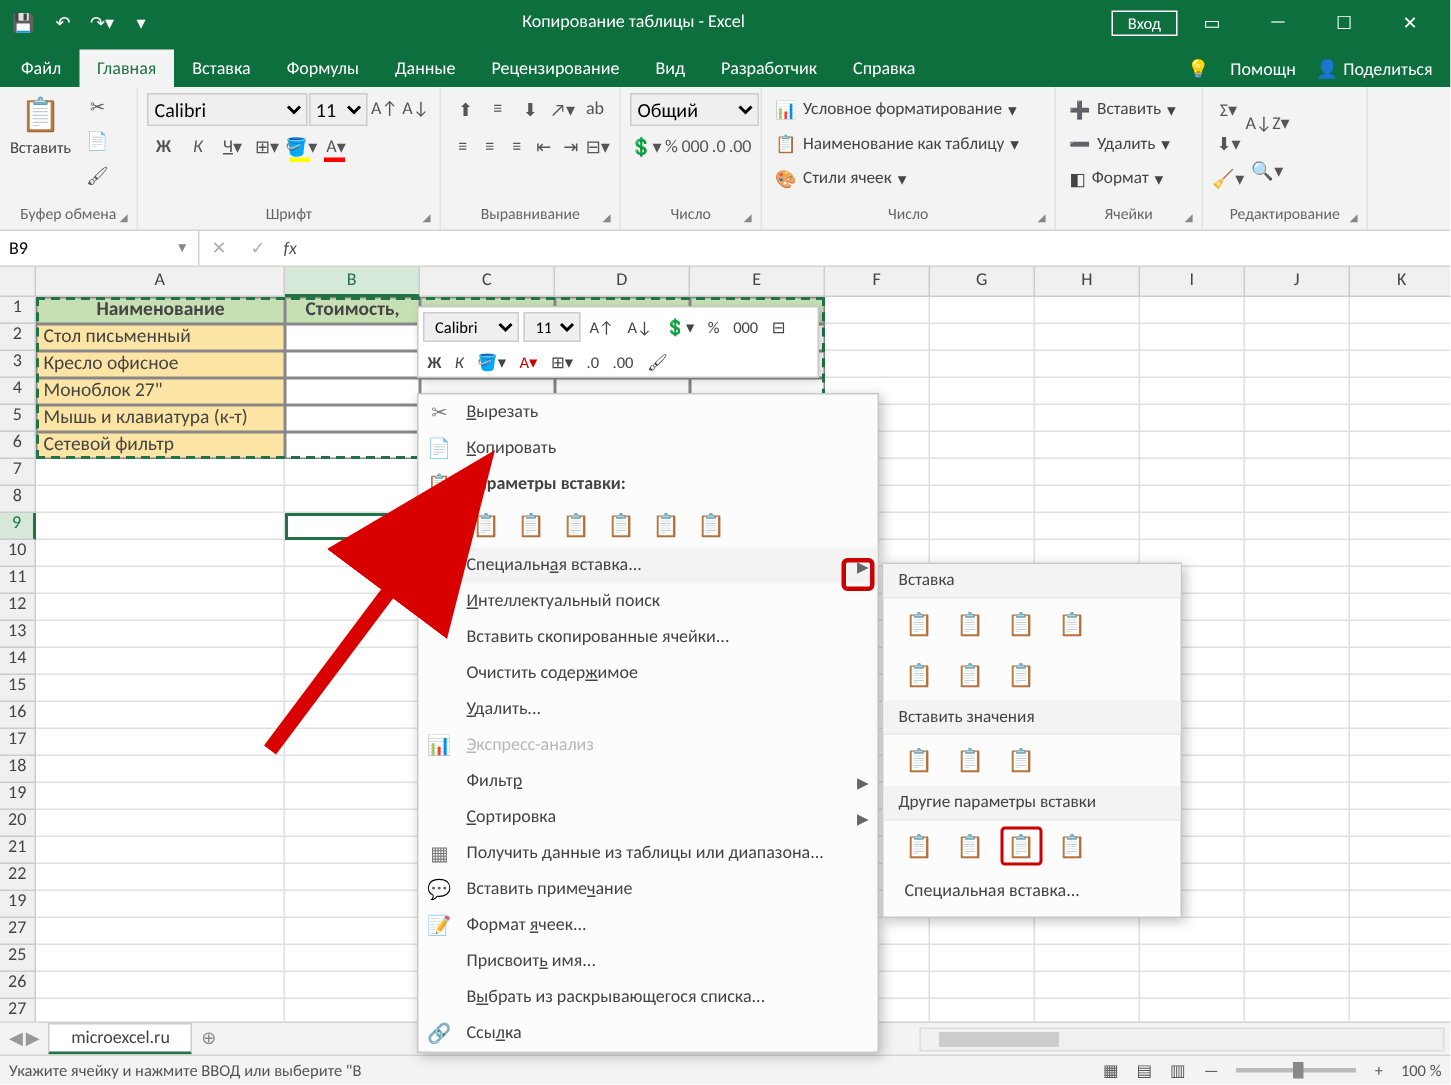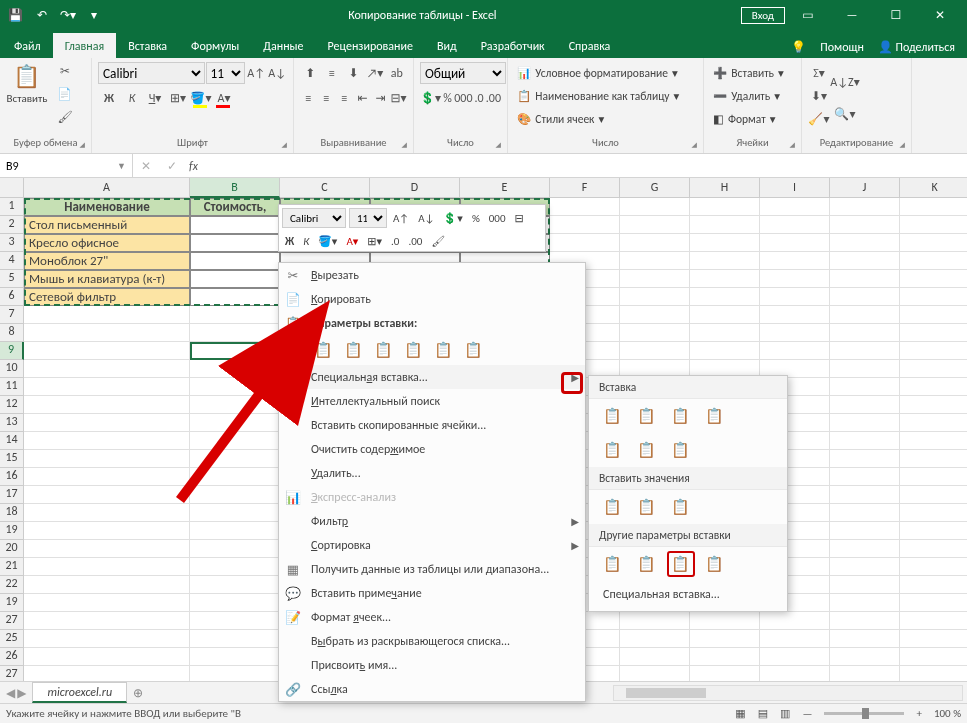--- a/index.html
+++ b/index.html
@@ -38,21 +38,21 @@
 .row { display: flex; height: 18px; }
 .rh { width: 24px; background: #f0f0f0; border-right: 1px solid #ccc; border-bottom: 1px solid #ccc; font-size: 12px; color: #444; text-align: center; }
 .rh.sel { background: #d6e9d8; color: #217346; border-right: 2px solid #217346; }
 .cell { border-right: 1px solid #e0e0e0; border-bottom: 1px solid #e0e0e0; font-size: 13px; padding: 0 4px; overflow: hidden; white-space: nowrap; }
 .data-header { background: #c6e0b4; font-weight: bold; text-align: center; border: 1px solid #888; }
 .data-cell-a { background: #fce4a4; border: 1px solid #888; }
 .data-border { border: 1px solid #888; }
 .active-cell { border: 2px solid #217346 !important; background: #fff; }
 .sheet-tabs { position: absolute; bottom: 20px; left: 0; right: 0; height: 22px; background: #f3f3f3; border-top: 1px solid #d4d4d4; display: flex; align-items: center; }
 .sheet-nav { display: flex; gap: 2px; padding: 0 6px; color: #999; }
-.sheet-tab { background: #fff; border: 1px solid #ccc; border-bottom: 2px solid #217346; padding: 2px 14px; font-size: 12px; font-style: italic; }
+.sheet-tab { background: #fff; border: 1px solid #ccc; border-bottom: 2px solid #217346; padding: 2px 14px; font-size: 12px; }
 .sheet-add { width: 22px; text-align: center; color: #888; }
 .hscroll { margin-left: auto; width: 350px; height: 16px; background: #f0f0f0; border: 1px solid #ddd; position: relative; margin-right: 4px; }
 .hscroll .thumb { position: absolute; left: 12px; top: 2px; width: 80px; height: 10px; background: #cdcdcd; }
 .status-bar { position: absolute; bottom: 0; left: 0; right: 0; height: 20px; background: #f3f3f3; border-top: 1px solid #d4d4d4; display: flex; align-items: center; font-size: 11px; padding: 0 6px; color: #555; }
 .status-bar .zoom { margin-left: auto; display: flex; align-items: center; gap: 12px; }
 .status-bar .slider { width: 80px; height: 3px; background: #bbb; position: relative; }
 .status-bar .slider .th { width: 7px; height: 11px; background: #888; position: absolute; left: 38px; top: -4px; }
 .mini-toolbar { position: absolute; left: 278px; top: 204px; background: #fff; border: 1px solid #c8c8c8; box-shadow: 2px 2px 6px rgba(0,0,0,.2); width: 268px; height: 48px; display: flex; flex-wrap: wrap; align-items: center; gap: 3px; padding: 3px; font-size: 11px; z-index: 50; }
 .mini-toolbar .mt-item { height: 20px; display: flex; align-items: center; padding: 0 3px; }
 .mini-toolbar select { font-size: 11px; border: 1px solid #ccc; height: 18px; }
@@ -713,25 +713,25 @@
   <div class="ctx-item">
       <span class="ic">💬</span>
       <span>Вставить приме<span class="u">ч</span>ание</span>
     </div>
   <div class="ctx-item">
       <span class="ic">📝</span>
       <span>Формат <span class="u">я</span>чеек...</span>
     </div>
   <div class="ctx-item">
       <span class="ic"></span>
+      <span>Присвоит<span class="u">ь</span> имя...</span>
+    </div>
+  <div class="ctx-item">
+      <span class="ic"></span>
       <span>В<span class="u">ы</span>брать из раскрывающегося списка...</span>
-    </div>
-  <div class="ctx-item">
-      <span class="ic"></span>
-      <span>Присвоит<span class="u">ь</span> имя...</span>
     </div>
   <div class="ctx-item">
       <span class="ic">🔗</span>
       <span>Ссы<span class="u">л</span>ка</span>
     </div>
 </div>
 
 <div class="submenu">
   <div class="sub-header">Вставка</div>
   <div class="sub-row">

